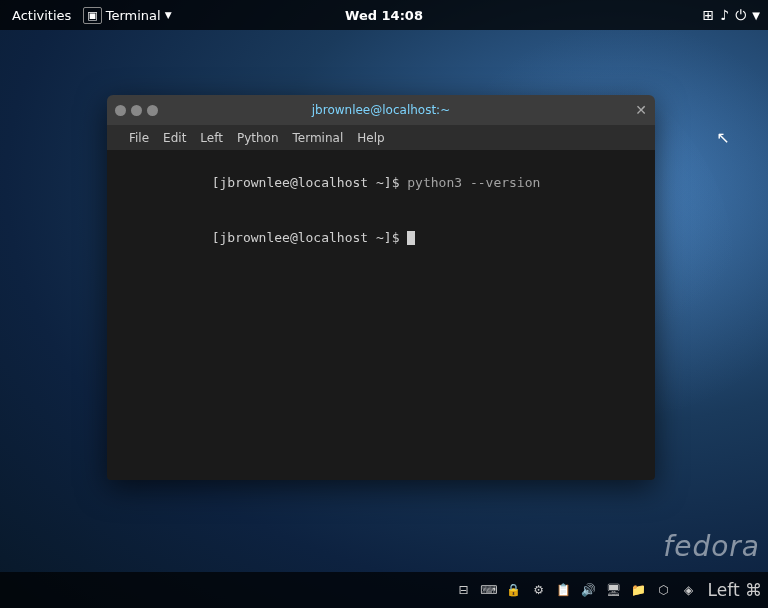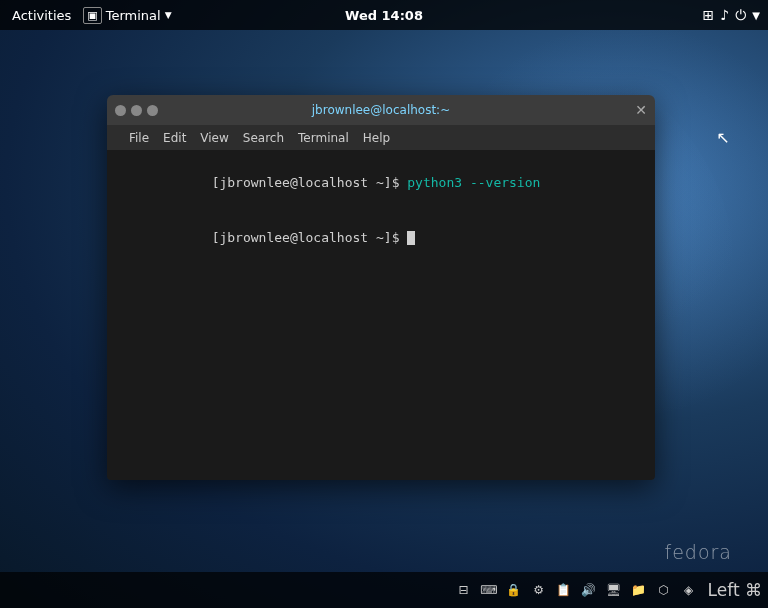--- a/index.html
+++ b/index.html
@@ -169,21 +169,21 @@
       line-height: 1.4;
       white-space: pre;
     }
 
     .prompt {
       color: #d0d0d0;
       margin-left: 34px;
     }
 
     .command {
-      color: #14b8a6;
+      color: #a3a3a3;
     }
 
     .output {
       color: #d0d0d0;
     }
 
     .cursor {
       display: inline-block;
       width: 8px;
       height: 14px;
@@ -193,23 +193,24 @@
     }
 
     @keyframes blink {
       50% { opacity: 0; }
     }
 
     
     .fedora-logo {
       position: absolute;
       bottom: 45px;
-      right: 36px;
+      right: 8px;
       color: rgba(255,255,255,0.5);
-      font-size: 19px;
+      font-size: 28px;
+      font-style: italic;
       font-weight: 300;
       letter-spacing: 1px;
     }
 
     
     .taskbar {
       position: absolute;
       bottom: 0;
       left: 0;
       width: 100%;
@@ -285,22 +286,22 @@
         <div class="dot"></div>
         <div class="dot"></div>
       </div>
       <span class="titlebar-title">jbrownlee@localhost:~</span>
       <span class="titlebar-close">✕</span>
     </div>
 
     <div class="terminal-menubar">
       <span class="menu-item">File</span>
       <span class="menu-item">Edit</span>
-      <span class="menu-item">View</span>
-      <span class="menu-item">Search</span>
+      <span class="menu-item">Left</span>
+      <span class="menu-item">Python</span>
       <span class="menu-item">Terminal</span>
       <span class="menu-item">Help</span>
     </div>
 
     <div class="terminal-content">
       <div class="terminal-line">
         <span class="prompt">[jbrownlee@localhost ~]$ </span><span class="command">python3 --version</span>
       </div>
       <div class="terminal-line">
         <span class="prompt">[jbrownlee@localhost ~]$ </span><span class="cursor"></span>

